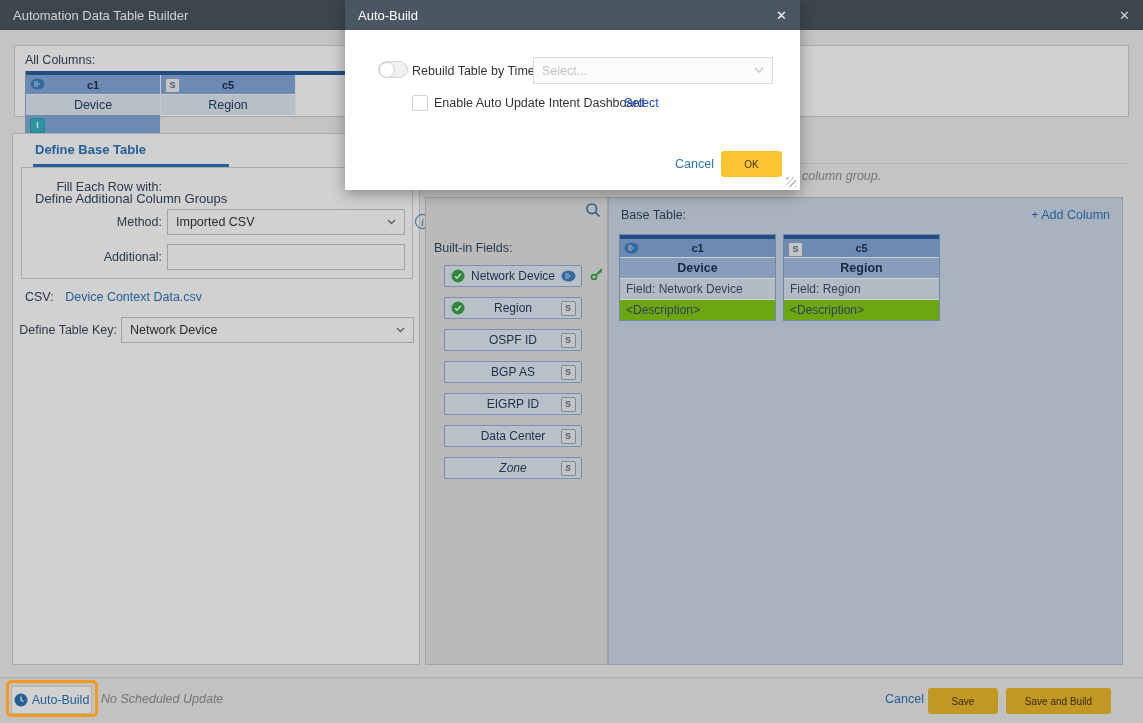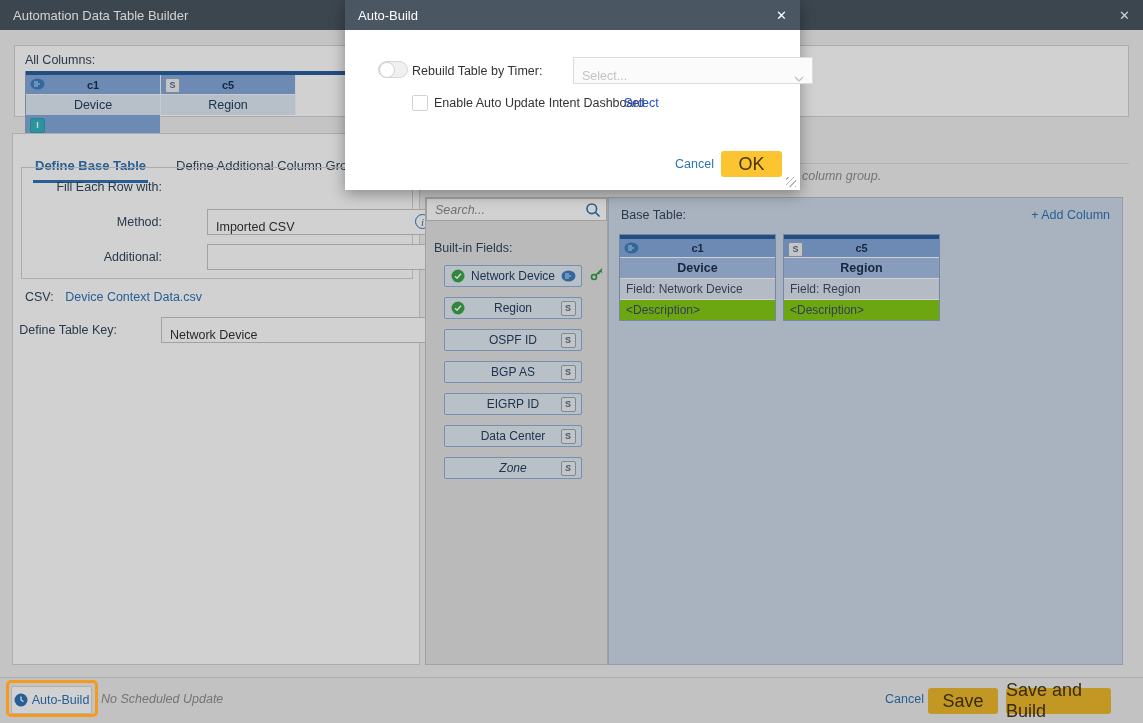--- a/index.html
+++ b/index.html
@@ -7,22 +7,22 @@
     font-family:"Liberation Sans",sans-serif;font-size:12.5px;color:#33475c;background:#f0f0f0;}
   .abs{position:absolute;box-sizing:border-box;}
 
   
   .titlebar{left:0;top:0;width:1143px;height:30px;background:#4a5661;color:#fff;
     display:flex;align-items:center;padding:0 13px;font-size:13px;}
   .titlebar .xbtn{margin-left:auto;font-size:13px;color:#fff;cursor:default;}
 
   
   .panel-white{background:#ffffff;border:1px solid #d2d2d2;}
-  .ibox{background:#fff;border:1px solid #c6c6c6;display:flex;align-items:flex-end;
-    padding:0 8px;color:#333;overflow:hidden;white-space:nowrap;margin-left:40px;}
+  .ibox{background:#fff;border:1px solid #c6c6c6;display:flex;align-items:center;
+    padding:0 8px;color:#333;overflow:hidden;white-space:nowrap;}
   .chev{margin-left:auto;display:flex;align-items:center;}
   .link{color:#2e75b6;cursor:pointer;}
 
   
   .tbl-topbar{background:#2a5f9e;height:4px;}
   .tbl-id{background:#84a9db;color:#1c2f4d;font-weight:bold;font-size:11px;}
   .tbl-name-light{background:#e0e9f5;color:#23405e;}
   .card-name{background:#a5c0e4;color:#1c2f4d;font-weight:bold;}
   .card-field{background:#dce5f0;color:#3d4f63;}
   .card-desc{background:#84cc16;color:#3d4f63;}
@@ -50,21 +50,21 @@
   
   .card{position:absolute;top:36px;width:155px;border:1px solid #8aa6cb;background:#fff;}
   .card .idrow{position:relative;height:18px;display:flex;align-items:center;justify-content:center;}
   .card .idrow .typeslot{position:absolute;left:4px;top:3px;}
   .card .row{height:20px;display:flex;align-items:center;border-top:1px solid #fff;
     padding:0 6px;font-size:12px;white-space:nowrap;overflow:hidden;}
   .card .row.center{justify-content:center;font-size:12.5px;}
 
   
   .gold-btn{background:#eeb92d;border-radius:3px;color:#44350a;display:flex;
-    align-items:center;justify-content:center;font-size:18px;cursor:pointer;}
+    align-items:center;justify-content:center;font-size:10px;cursor:pointer;}
   .gold-btn.bright{background:#fdc431;}
 
   
   .modal{left:345px;top:0;width:455px;height:190px;background:#fff;z-index:100;
     box-shadow:0 4px 14px rgba(0,0,0,0.35);}
   .modal-header{position:absolute;left:0;top:0;width:100%;height:30px;background:#4a5661;
     color:#fff;display:flex;align-items:center;padding:0 13px;box-sizing:border-box;font-size:13px;}
   .toggle{position:absolute;left:33px;top:61px;width:30px;height:17px;border-radius:9px;
     background:#f0f0f0;border:1px solid #d5d5d5;box-sizing:border-box;cursor:pointer;}
   .toggle .knob{position:absolute;left:0px;top:0px;width:14px;height:14px;border-radius:50%;
@@ -122,21 +122,21 @@
             <span class="typeslot badge teal">I</span>
             <span></span>
           </div>
           <div class="allcols-lbl tbl-name-light" style="justify-content:flex-start;padding-left:29px;">VLA</div>
         </div>
       </div>
     </div>
   </div>
 
   <div class="abs panel-white" style="left:12px;top:133px;width:408px;height:532px;">
-    <div class="abs" style="left:20px;top:18px;display:flex;gap:26px;">
+    <div class="abs" style="left:20px;top:2px;display:flex;gap:18px;flex-direction:column;">
       <div class="tab active">Define Base Table</div>
       <div class="tab">Define Additional Column Groups</div>
     </div>
 
     <div class="abs" style="left:8px;top:33px;width:392px;height:112px;border:1px solid #d2d2d2;">
       <div class="abs" style="left:0;top:6px;width:140px;height:26px;line-height:26px;text-align:right;">Fill Each Row with:</div>
 
       <div class="abs" style="left:0;top:41px;width:140px;height:26px;line-height:26px;text-align:right;">Method:</div>
       <div class="abs ibox" style="left:145px;top:41px;width:238px;height:26px;">
         <span>Imported CSV</span>
@@ -167,21 +167,20 @@
             <path d="M1 1l3.5 3.5L8 1" stroke="#777" stroke-width="1.4" fill="none"></path>
           </svg>
         </span>
     </div>
   </div>
 
   <div class="abs" style="left:425px;top:163px;width:704px;border-top:1px solid #d9d9d9;"></div>
   <div class="abs italic-gray" style="left:802px;top:169px;">column group.</div>
 
   <div class="abs" style="left:425px;top:197px;width:183px;height:468px;background:#e3e3e3;border:1px solid #c6c6c6;">
-    <input class="abs search" style="left: 0px; top: 0px; width: 181px; height: 23px; border: 1px solid rgb(194, 194, 194); background: rgb(255, 255, 255); padding: 0px 26px 0px 8px; box-sizing: border-box;" placeholder="Search...">
     <span class="abs" style="left:159px;top:4px;">
       <svg width="16" height="16">
           <circle cx="6.8" cy="6.8" r="4.8" stroke="#2e75b6" stroke-width="1.6" fill="none"></circle>
           <line x1="10.4" y1="10.4" x2="14.5" y2="14.5" stroke="#2e75b6" stroke-width="1.6"></line>
         </svg>
     </span>
     <div class="abs" style="left:8px;top:43px;">Built-in Fields:</div>
 
     <div class="chip" style="top:67px;">
       <span class="slot">

